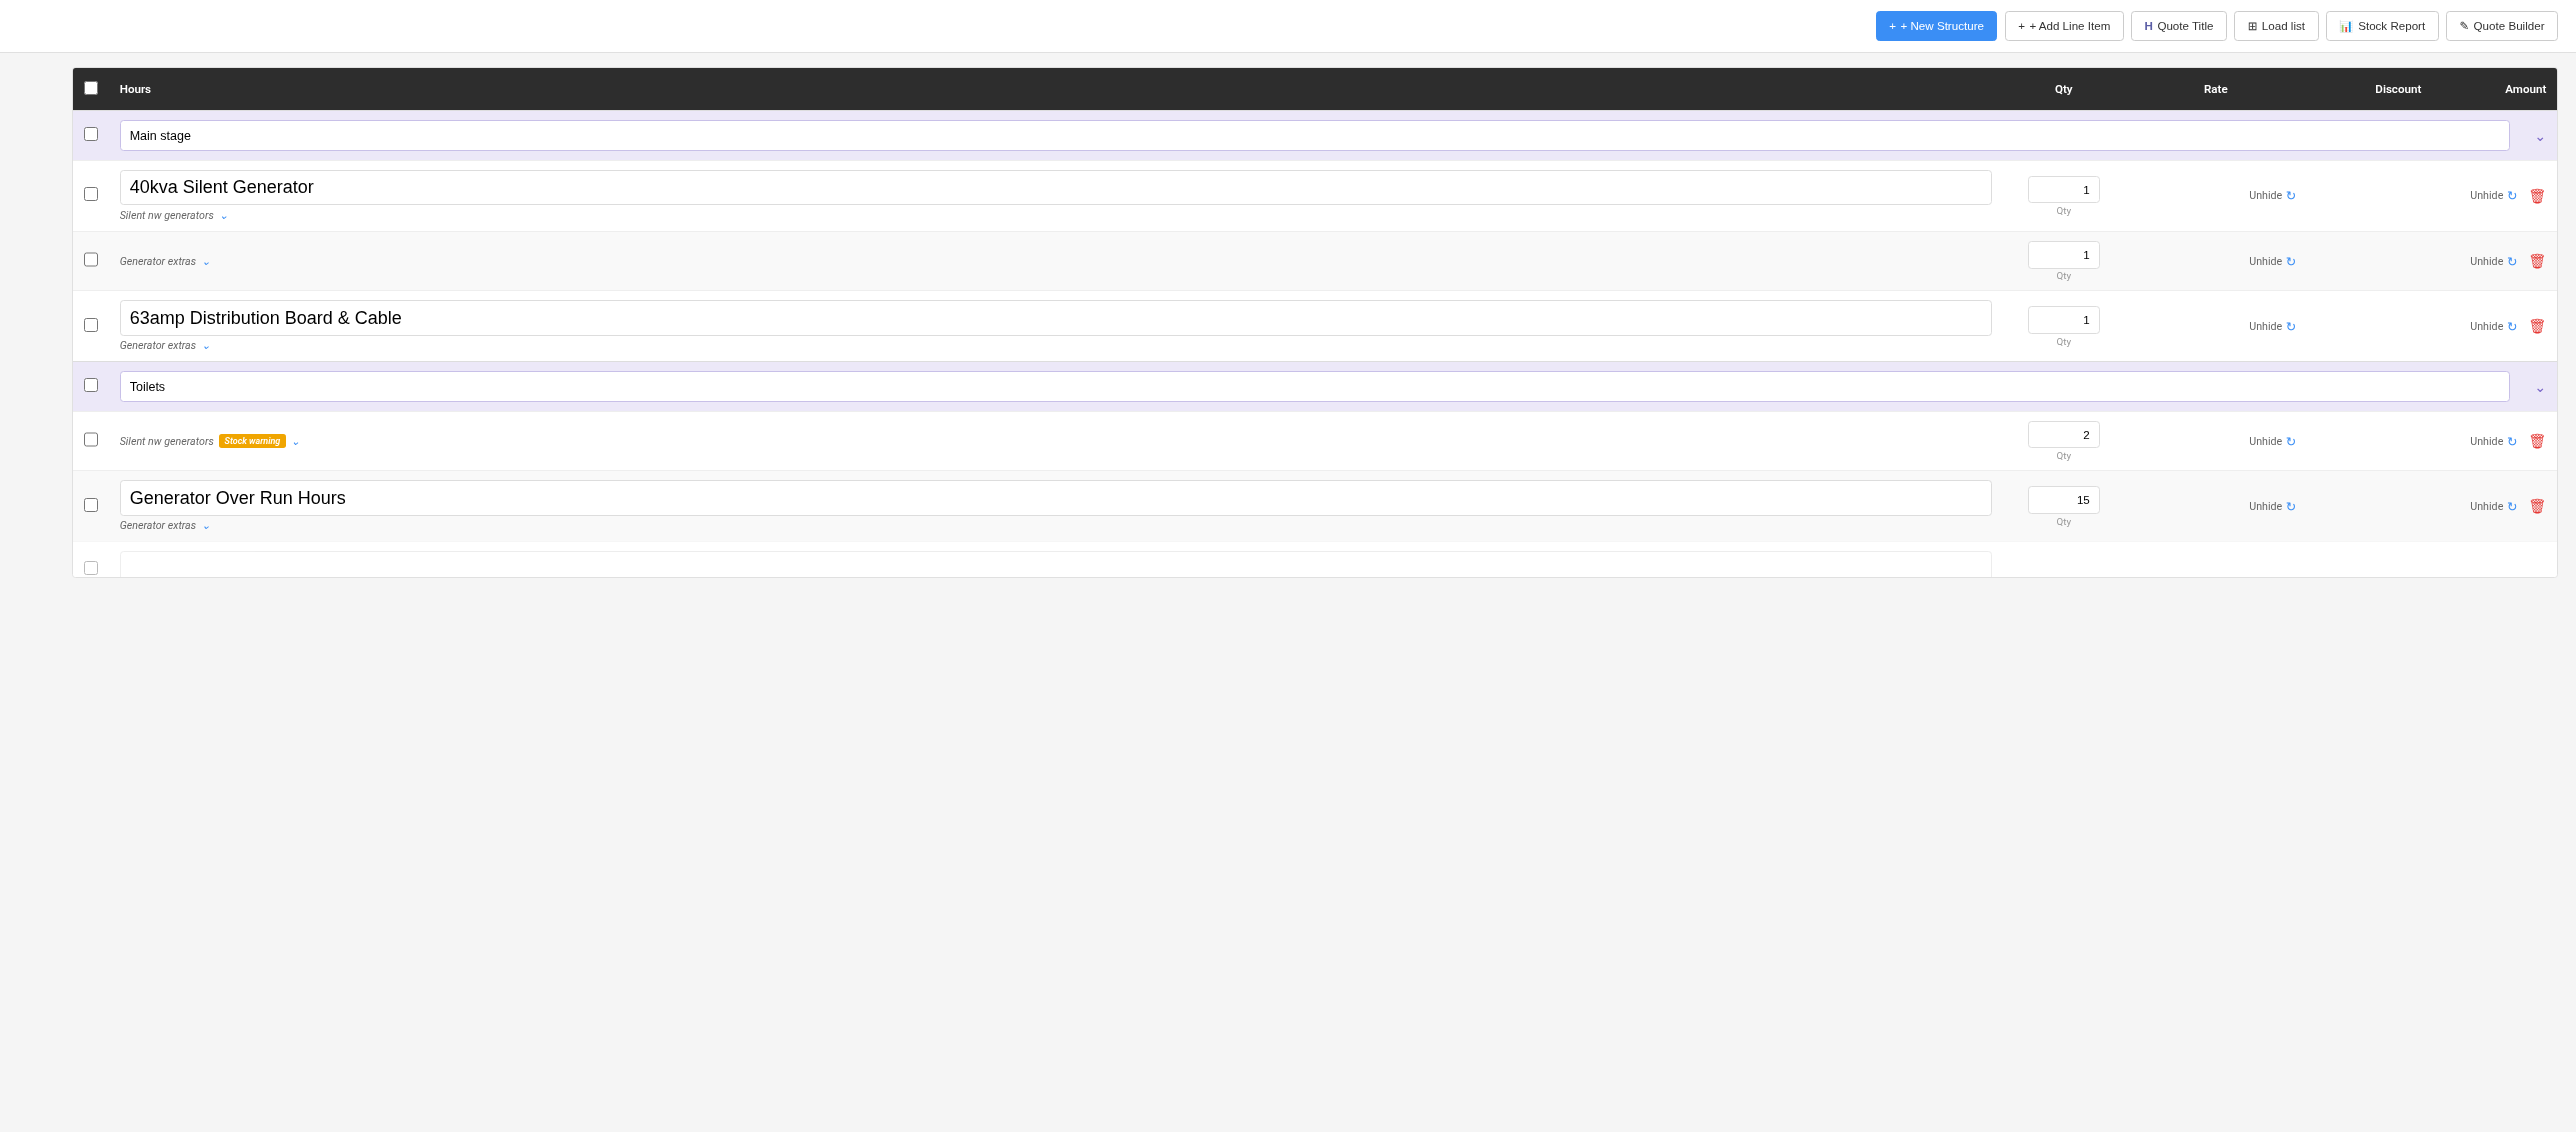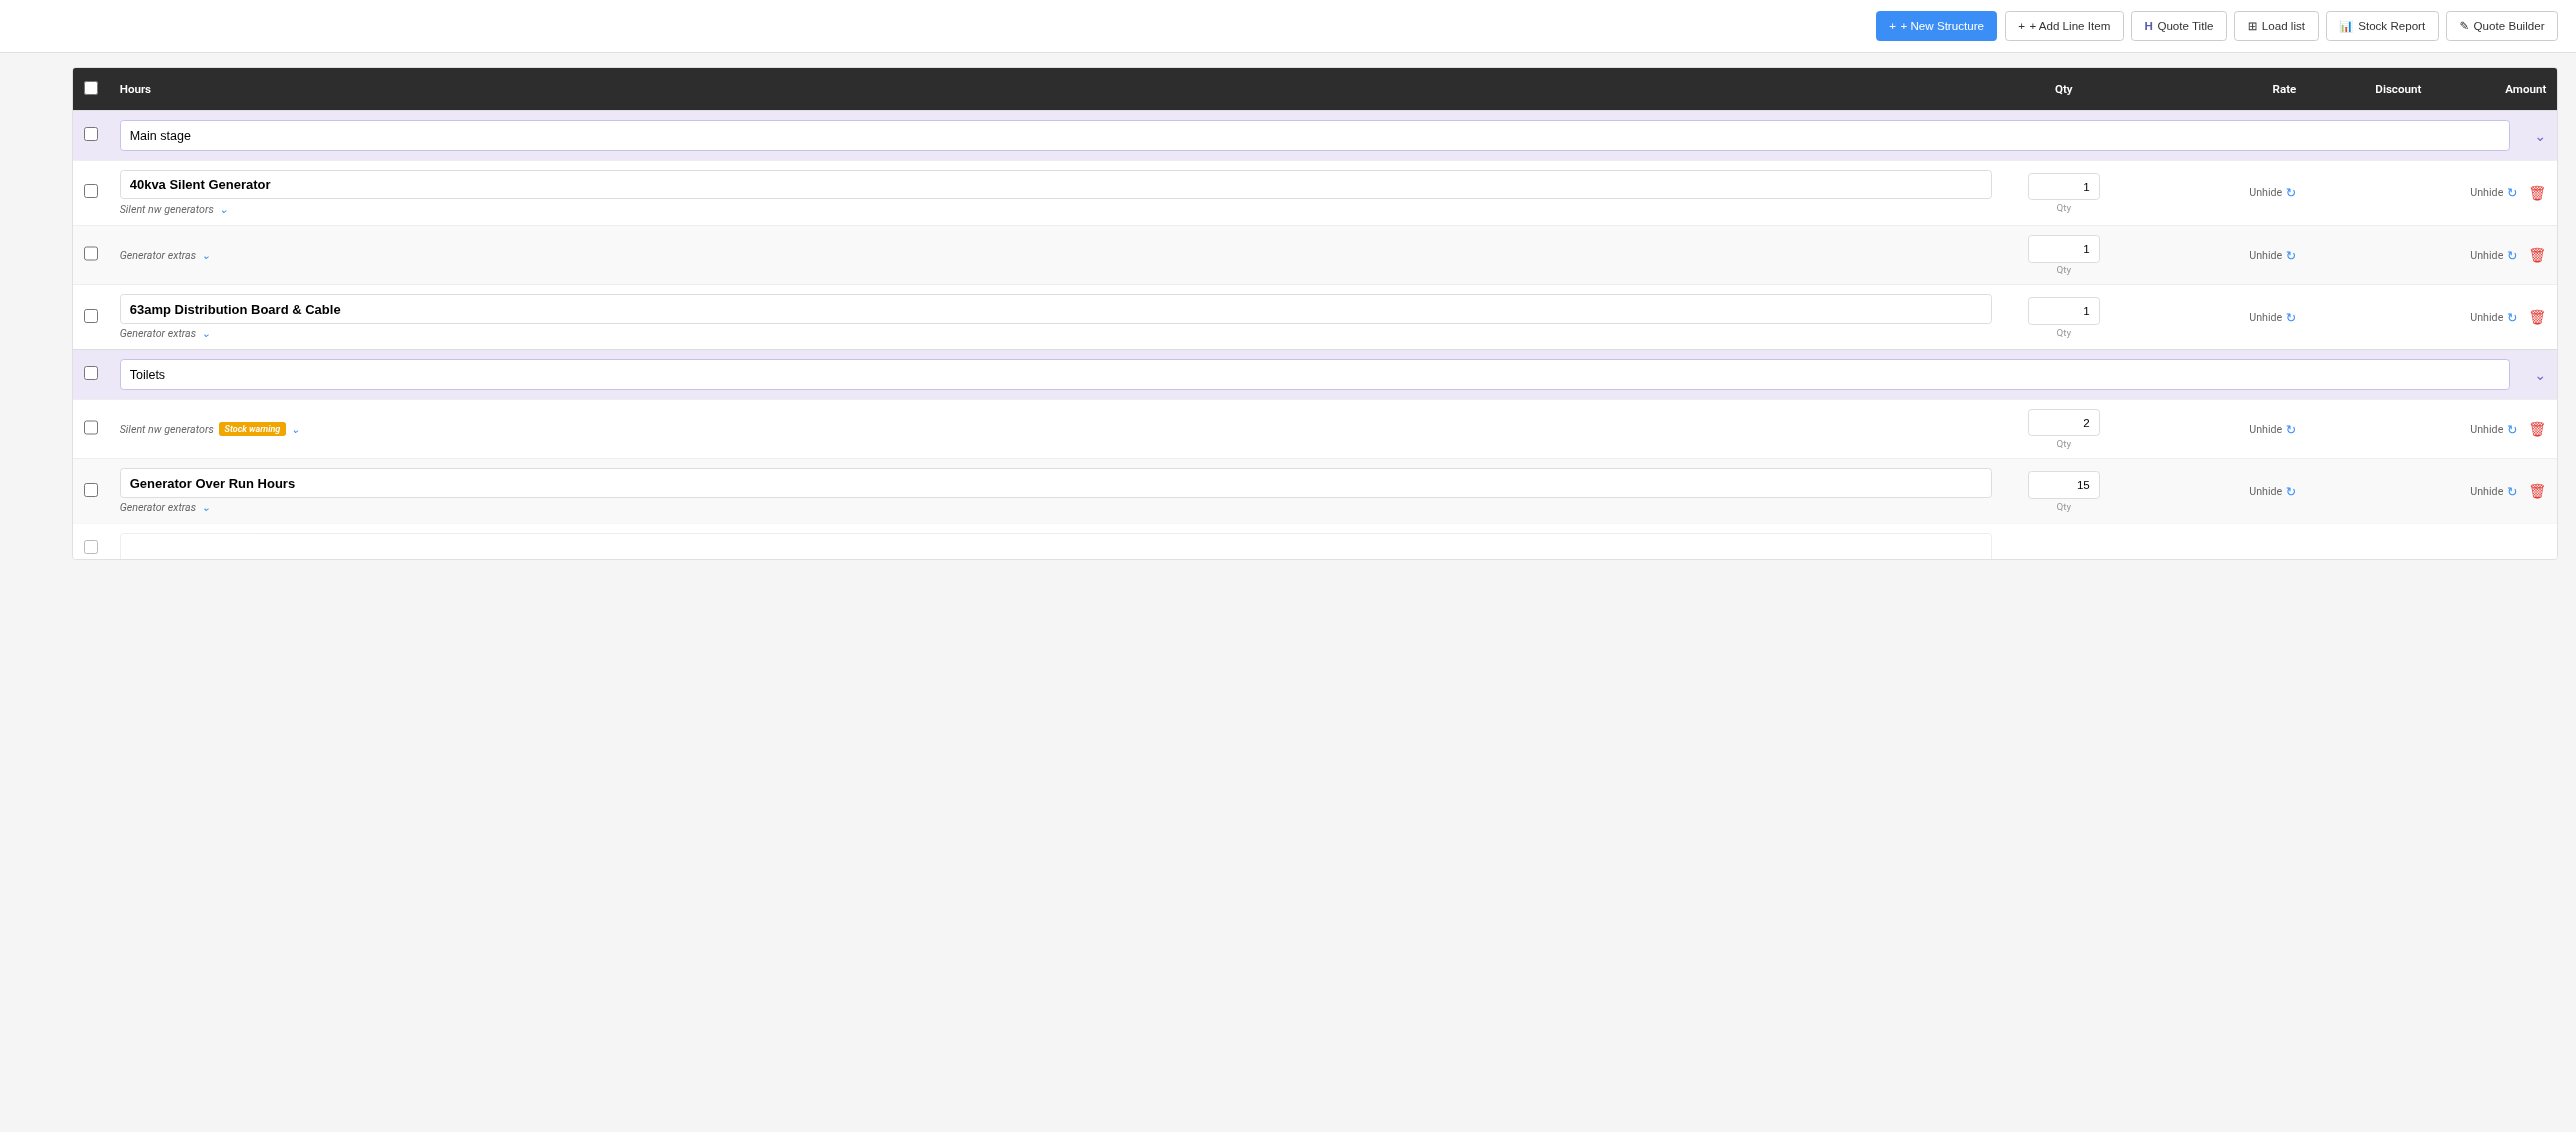--- a/index.html
+++ b/index.html
@@ -61,21 +61,21 @@
       display: grid;
       grid-template-columns: 36px 1fr 143px 161px 125px 125px;
       background: #2d2d2d;
       color: #fff;
       padding: 12.5px 10.7px;
       align-items: center;
       font-weight: 600;
       font-size: 11.6px;
     }
     .table-header .col-qty { text-align: center; }
-    .table-header .col-rate { text-align: right; }
+    .table-header .col-rate { text-align: center; }
     .table-header .col-discount { text-align: right; }
     .table-header .col-amount { text-align: right; }
 
     
     .structure-row {
       display: grid;
       grid-template-columns: 36px 1fr 36px;
       align-items: center;
       background: #ece8f8;
       border-top: 0.9px solid #ddd;
@@ -114,24 +114,23 @@
     .item-cell {
       display: flex;
       flex-direction: column;
       gap: 3.6px;
     }
 
     .item-name-input {
       border: 0.9px solid #ddd;
       border-radius: 3.6px;
       padding: 6.3px 9px;
-      font-size: 13px;
+      font-size: 18px;
       width: 100%;
       outline: none;
-      font-weight: bold;
     }
 
     .item-sub-row {
       display: flex;
       align-items: center;
       gap: 5.4px;
       font-style: italic;
     }
 
     .item-category {

